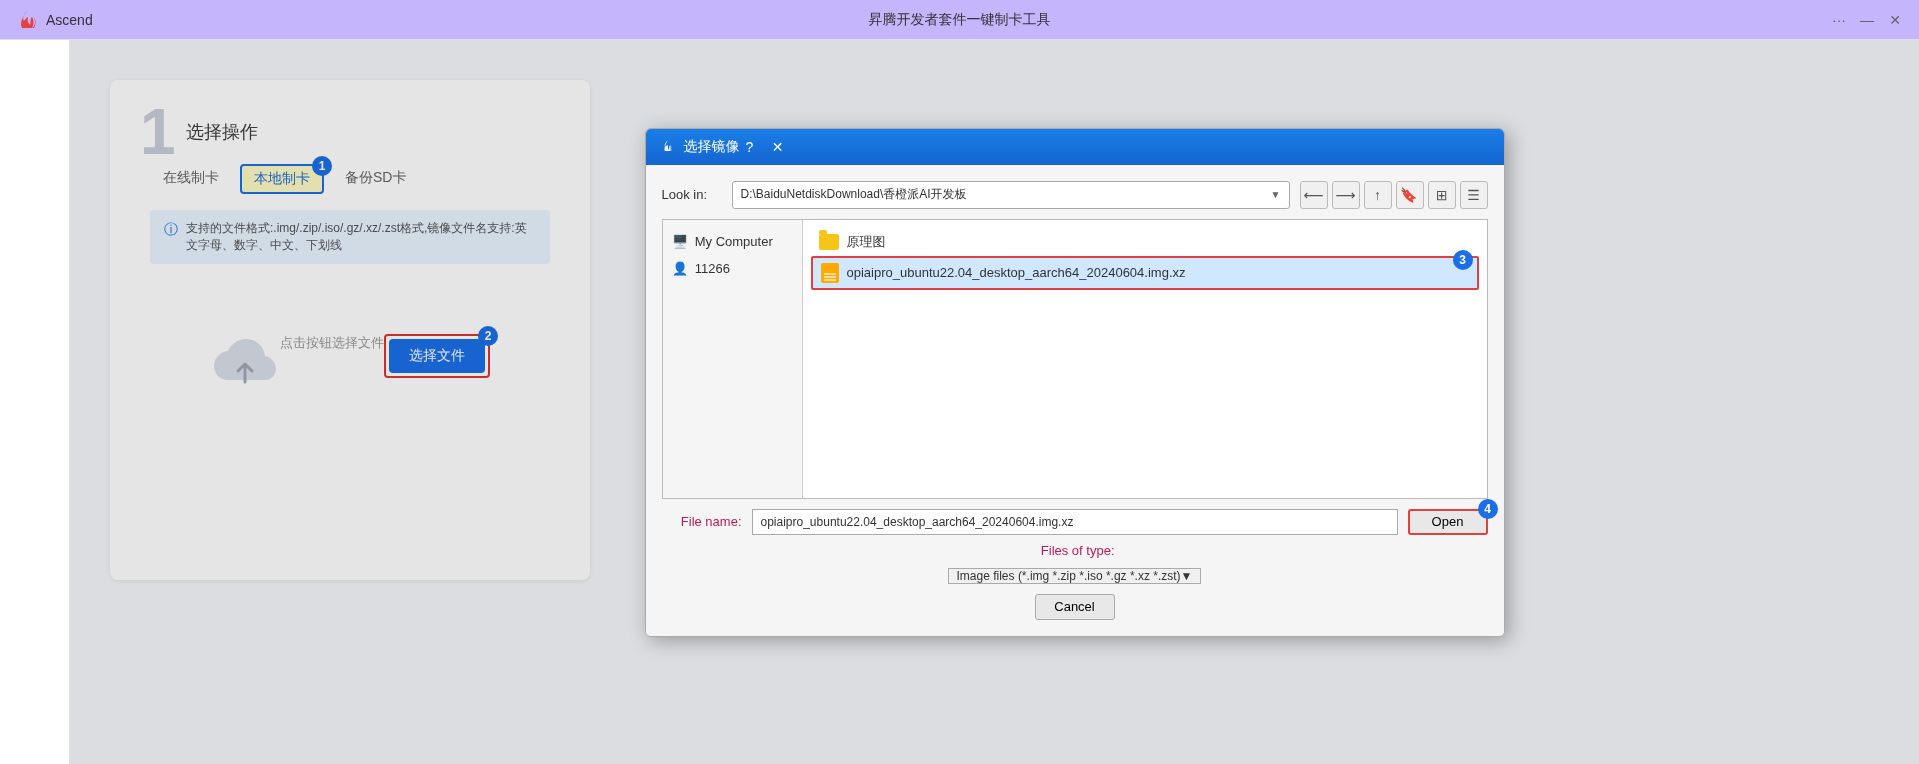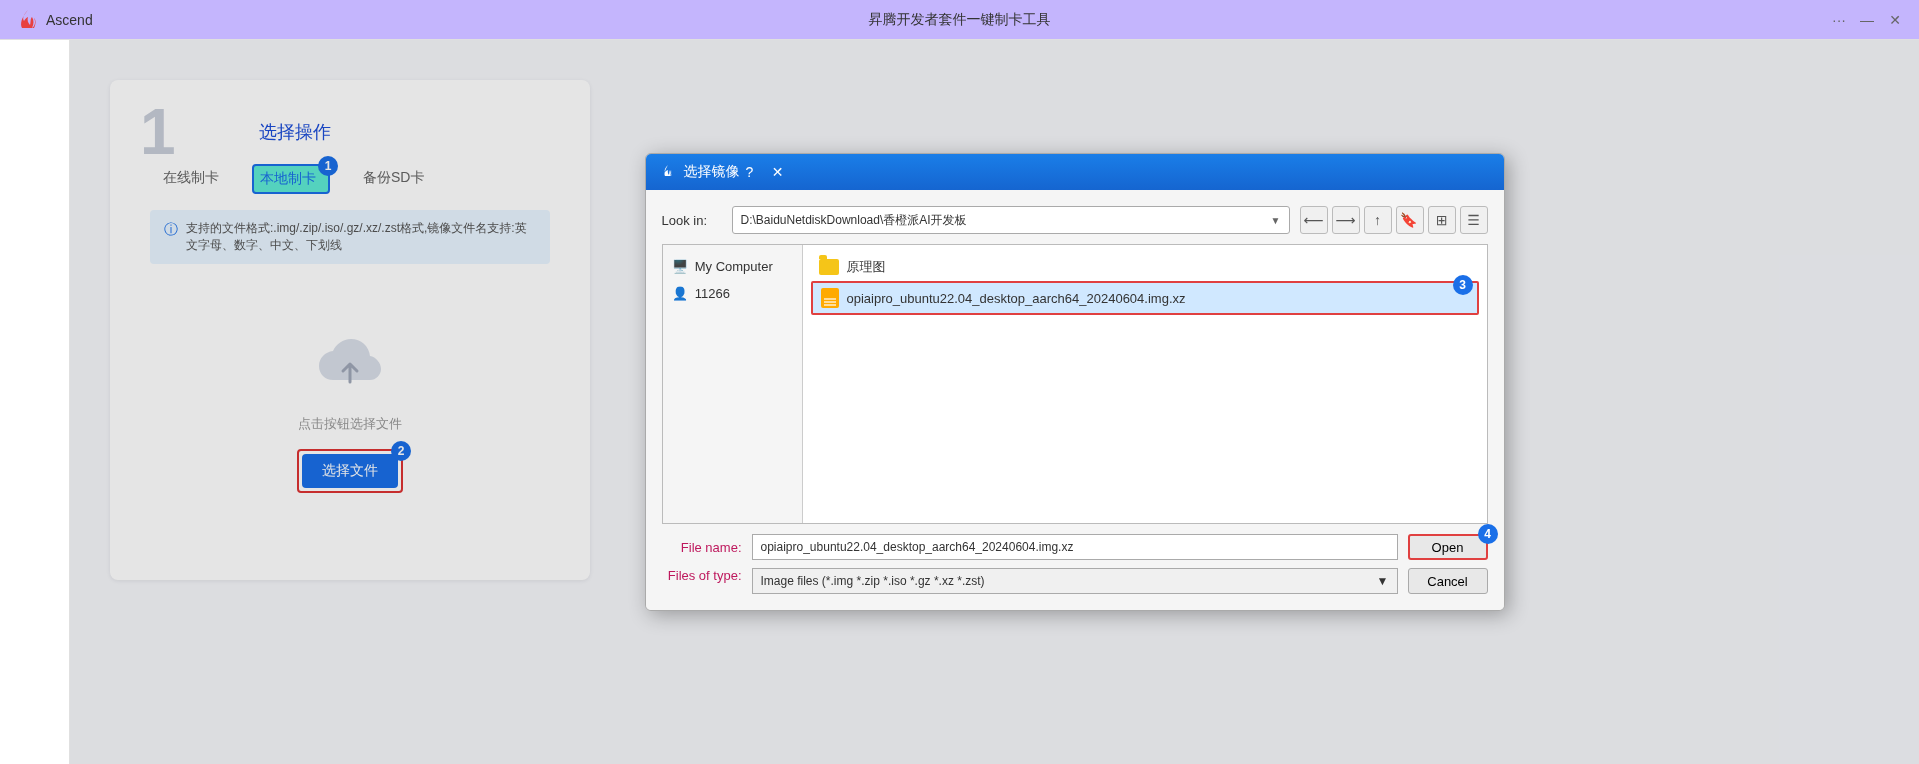--- a/index.html
+++ b/index.html
@@ -105,49 +105,48 @@
       color: #c8cdd8;
       font-weight: bold;
       line-height: 1;
       position: absolute;
       top: 20px;
       left: 30px;
     }
 
     .step-title {
       font-size: 18px;
-      color: #1d4ed8;
-      margin-left: 109px;
+      color: #404040;
+      margin-left: 36px;
       margin-bottom: 20px;
       padding-top: 10px;
     }
 
     .tabs-row {
       display: flex;
-      gap: 20px;
+      gap: 8px;
       margin-bottom: 16px;
       text-align: right;
     }
 
     .tab-item {
       font-size: 14px;
       color: #666;
       cursor: pointer;
       padding: 4px 12px;
       border: 1px solid transparent;
       border-radius: 4px;
     }
 
     .tab-item.active {
       color: #1a6fe8;
-      background: #5eead4;
+      background: #fef9c3;
       border: 2px solid #1a6fe8;
       font-weight: 500;
       position: relative;
-      padding-left: 6px;
     }
 
     .badge-circle {
       position: absolute;
       top: -10px;
       right: -10px;
       width: 20px;
       height: 20px;
       background: #1a6fe8;
       border-radius: 50%;
@@ -173,22 +172,22 @@
 
     .info-icon {
       color: #1a6fe8;
       font-size: 14px;
       margin-top: 1px;
       flex-shrink: 0;
     }
 
     .upload-area {
       display: flex;
-      flex-direction: column;
-      align-items: center;
+      flex-direction: row;
+      align-items: flex-start;
       justify-content: center;
       padding: 40px 0 20px;
     }
 
     .upload-icon {
       font-size: 56px;
       color: #b0b8c8;
       margin-bottom: 12px;
     }
 
@@ -463,21 +462,23 @@
       font-family: inherit;
       position: relative;
     }
 
     .open-btn-highlight {
       border: 2px solid #e04040 !important;
     }
 
     .filetype-row {
       display: flex;
+      align-items: center;
       gap: 10px;
+      flex-direction: column;
     }
 
     .filetype-combo {
       flex: 1;
       height: 26px;
       border: 1px solid #aaa;
       background: #f0f0f0;
       padding: 0 8px;
       font-size: 12px;
       color: #333;

